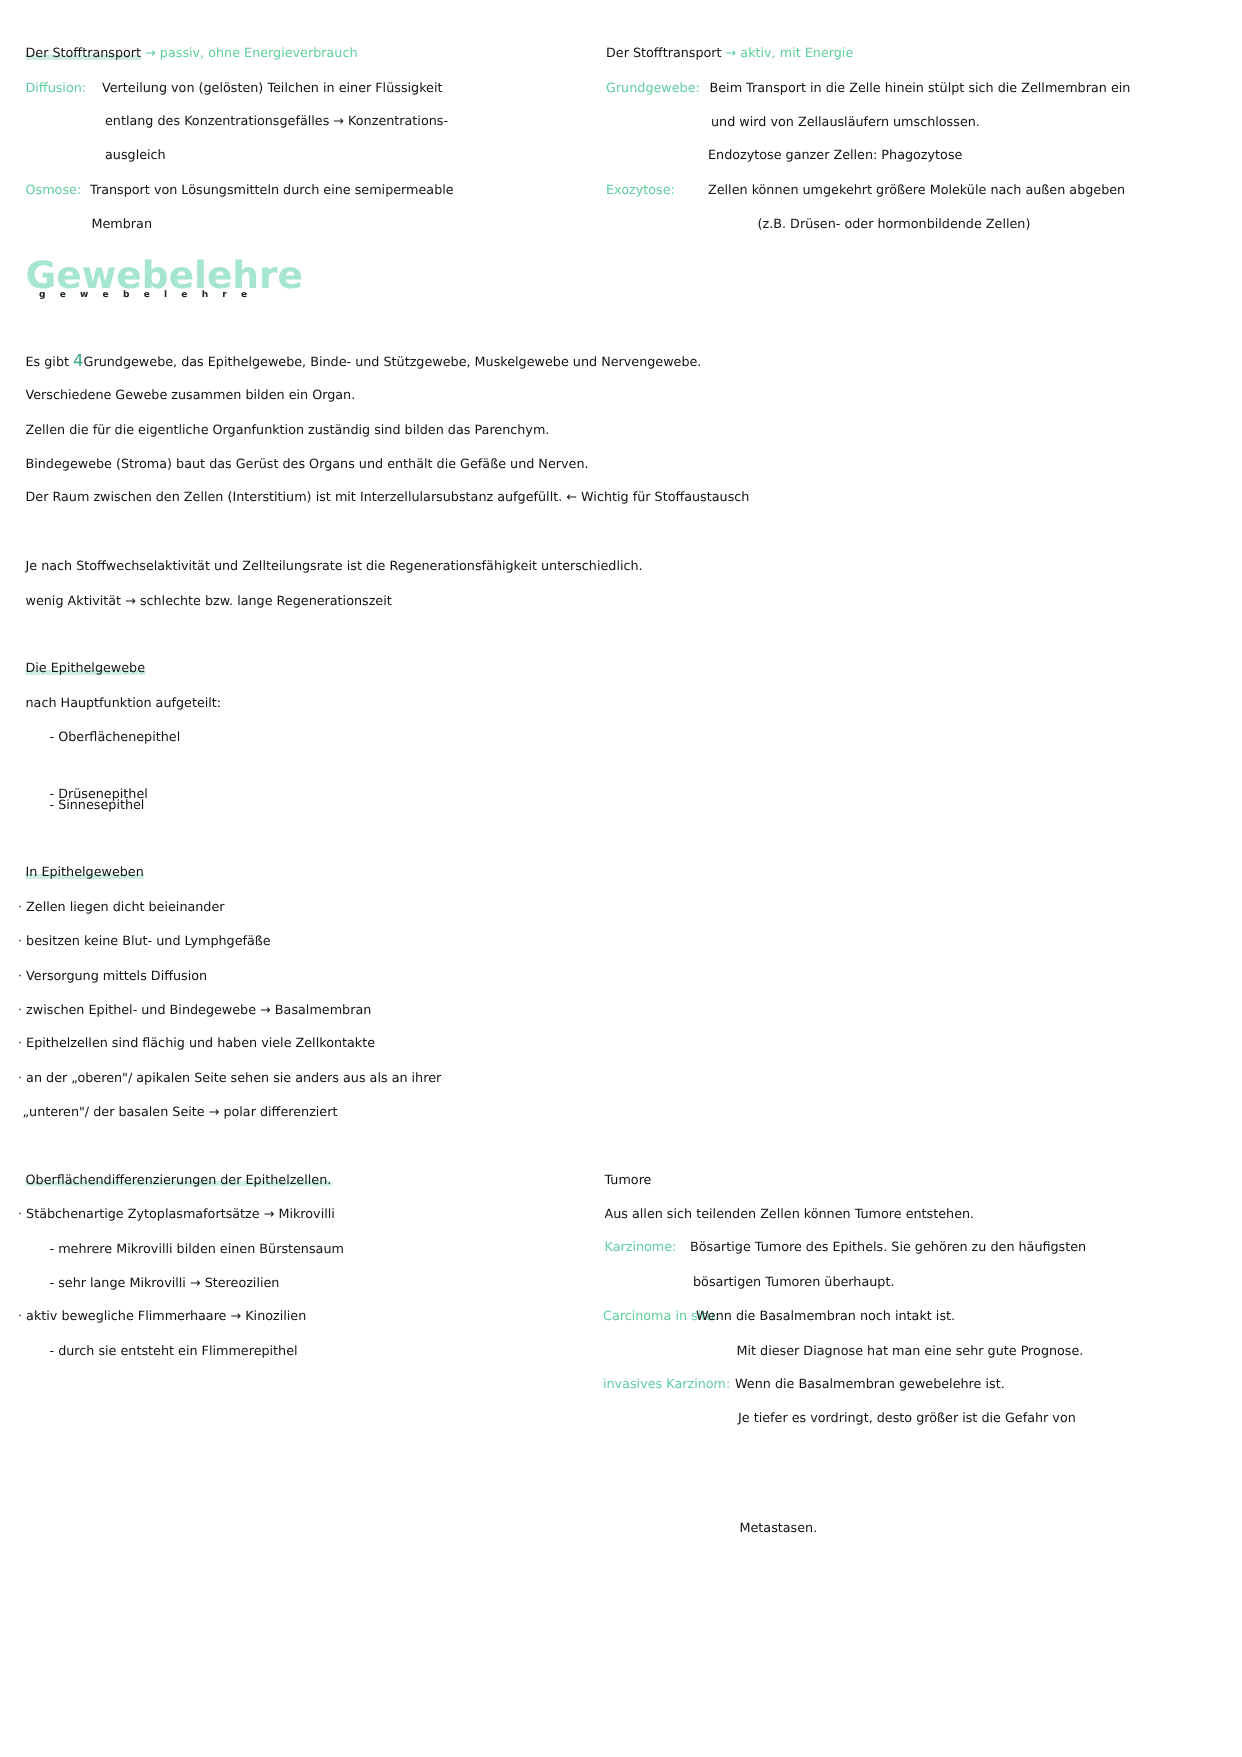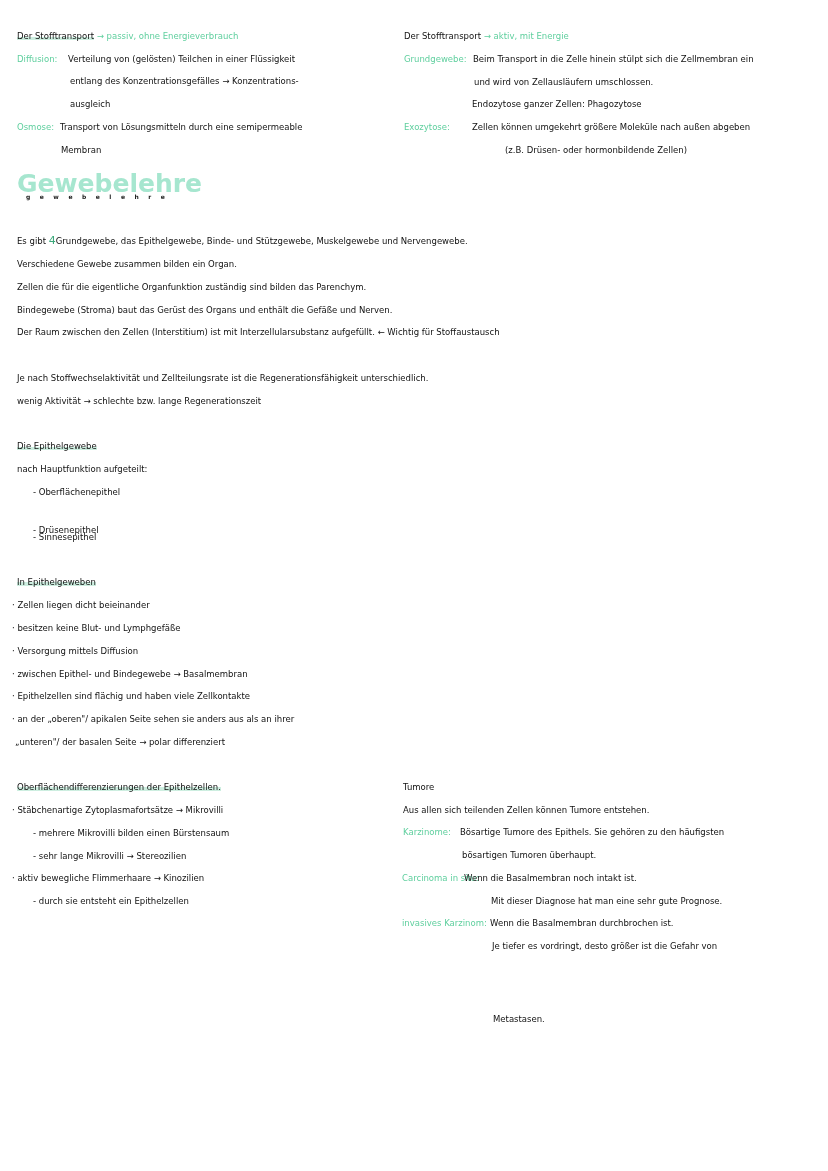--- a/index.html
+++ b/index.html
@@ -94,29 +94,29 @@
 </div>
 
 <div>
   <div class="line" style="left:17px; top:781px;">
     <span class="hl">Oberflächendifferenzierungen der Epithelzellen.</span>
   </div>
   <div class="line" style="left:12px; top:804px;text-align:center;">· Stäbchenartige Zytoplasmafortsätze → Mikrovilli</div>
   <div class="line" style="left:33px; top:827px;">- mehrere Mikrovilli bilden einen Bürstensaum</div>
   <div class="line" style="left:33px; top:850px;">- sehr lange Mikrovilli → Stereozilien</div>
   <div class="line" style="left:12px; top:872px;">· aktiv bewegliche Flimmerhaare → Kinozilien</div>
-  <div class="line" style="left:33px; top:895px;">- durch sie entsteht ein Epithelzellen</div>
+  <div class="line" style="left:33px; top:895px;">- durch sie entsteht ein Flimmerepithel</div>
 </div>
 
 <div>
   <div class="line" style="left:403px; top:781px;">Tumore</div>
   <div class="line" style="left:403px; top:804px;">Aus allen sich teilenden Zellen können Tumore entstehen.</div>
   <div class="line green" style="left:403px; top:826px;">Karzinome:</div>
   <div class="line" style="left:460px; top:826px;">Bösartige Tumore des Epithels. Sie gehören zu den häufigsten</div>
   <div class="line" style="left:462px; top:849px;">bösartigen Tumoren überhaupt.</div>
   <div class="line green" style="left:402px; top:872px;">Carcinoma in situ:</div>
   <div class="line" style="left:464px; top:872px;">Wenn die Basalmembran noch intakt ist.</div>
   <div class="line" style="left:491px; top:895px;">Mit dieser Diagnose hat man eine sehr gute Prognose.</div>
   <div class="line green" style="left:402px; top:917px;">invasives Karzinom:</div>
-  <div class="line" style="left:490px; top:917px;">Wenn die Basalmembran durchbrochen ist.</div>
+  <div class="line" style="left:490px; top:917px;">Wenn die Basalmembran gewebelehre ist.</div>
   <div class="line" style="left:492px; top:940px;">Je tiefer es vordringt, desto größer ist die Gefahr von</div>
   <div class="line" style="left:493px; top:1013px;">Metastasen.</div>
 </div>
 
 </body></html>

